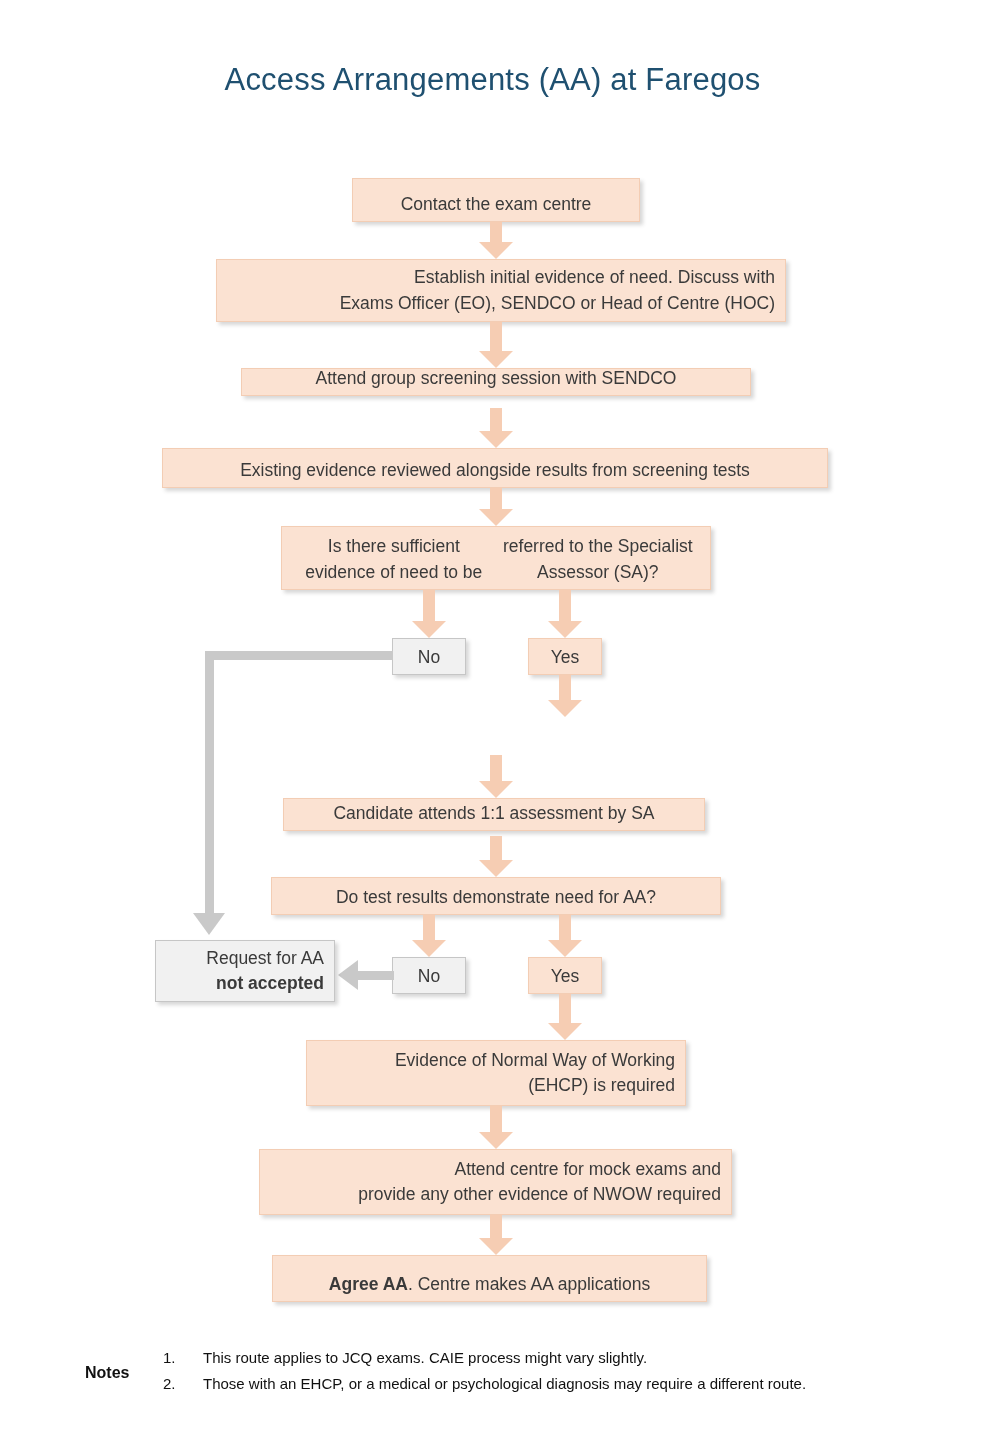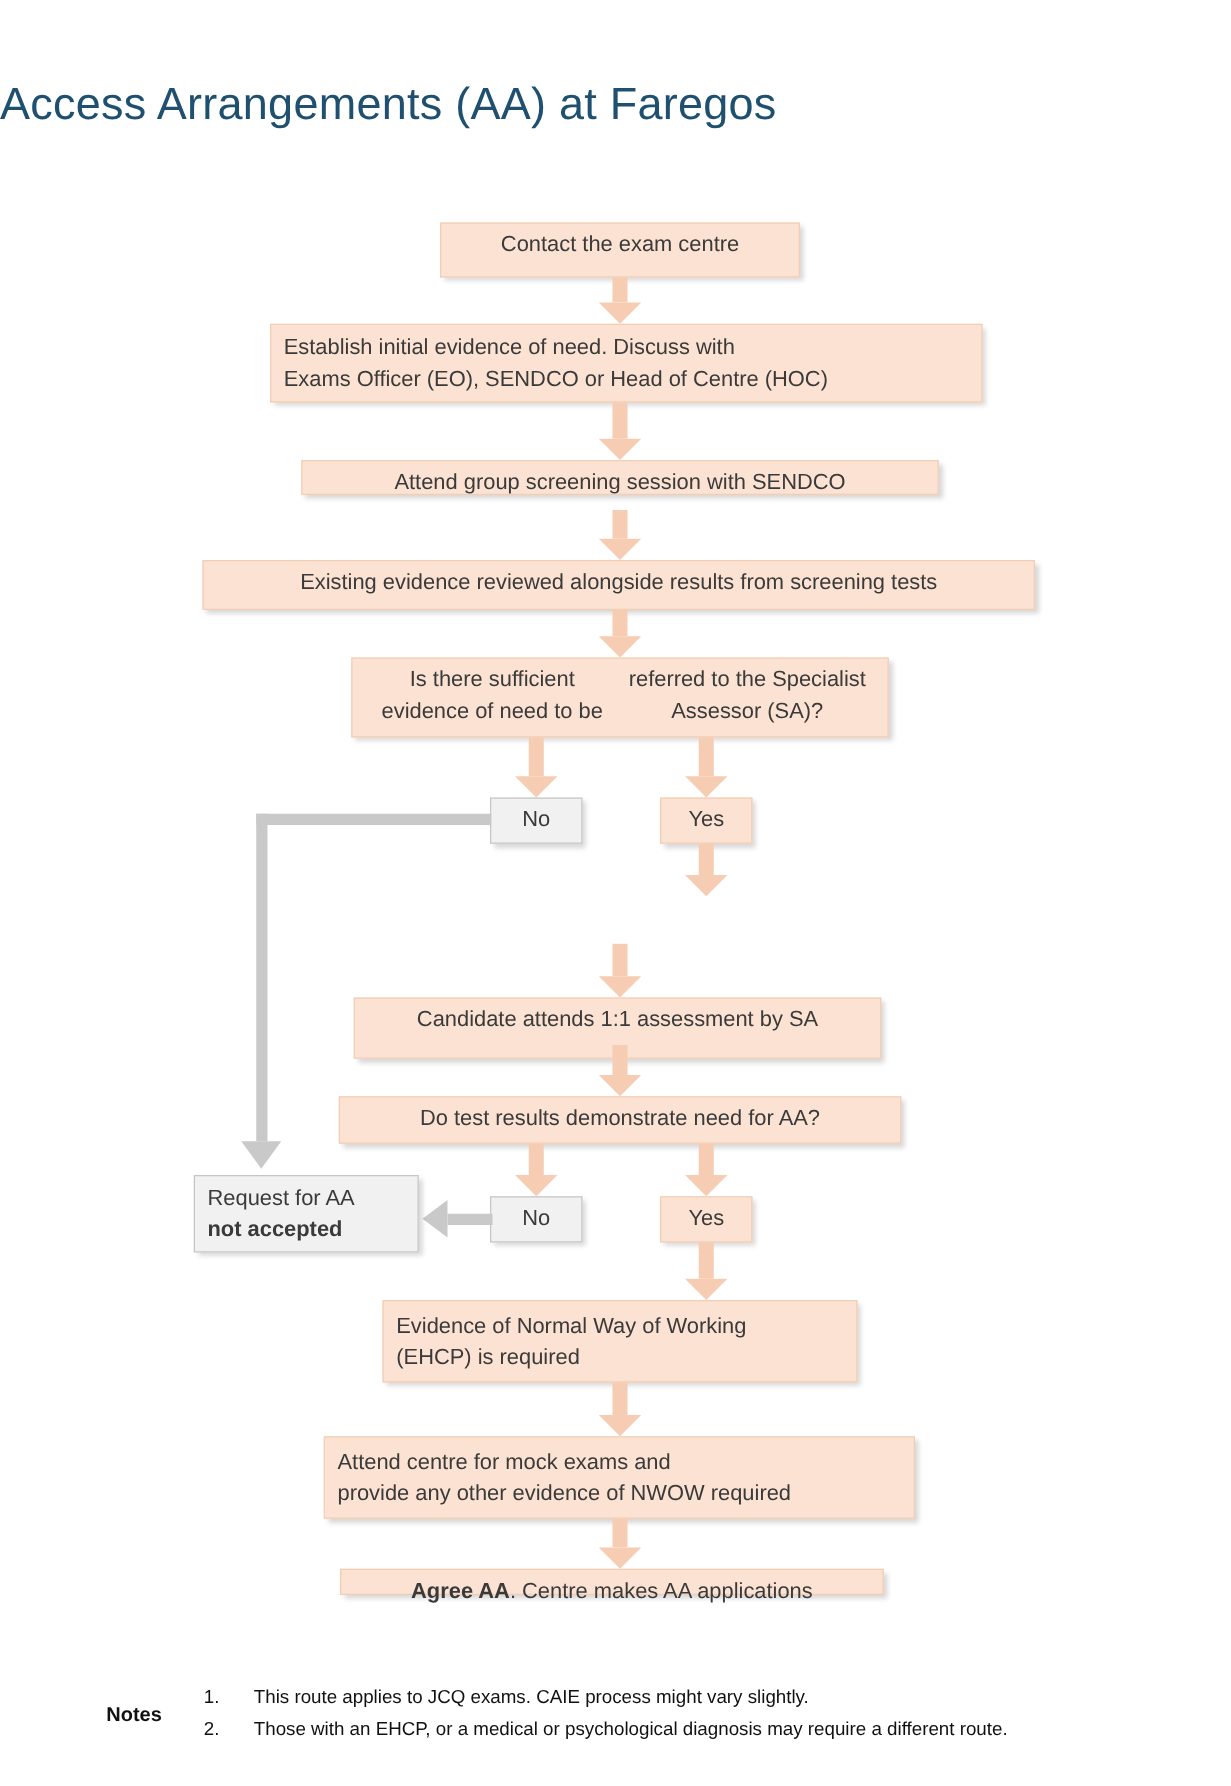--- a/index.html
+++ b/index.html
@@ -9,33 +9,33 @@
     font-family:"Liberation Sans","DejaVu Sans",sans-serif;
     position:relative;
     overflow:hidden;
   }
   #stage{position:relative;width:985px;height:1429px;}
 
   
   .title{
     position:absolute;
     left:0;top:62px;width:985px;
-    text-align:left;
-    font-size:36px;
+    text-align:center;
+    font-size:31px;
     color:#1f5070;
     letter-spacing:.2px;
     white-space:nowrap;
   }
 
   
   .node{
     position:absolute;
     box-sizing:border-box;
     display:flex;
-    align-items:flex-start;
+    align-items:flex-end;
     justify-content:center;
     text-align:center;
     font-size:17.5px;
     line-height:1.45;
     color:#3a3a3a;
     padding:4px 10px;
     box-shadow:3px 3px 4px rgba(0,0,0,.16);
   }
   .node.peach{
     background:#fbe2d2;
@@ -186,21 +186,21 @@
     <div class="stem" style="height:25px;"></div>
       <div class="head"></div>
   </div>
 
 
   <div class="barrow" style="left:479px;top:755px;height:43px;">
     <div class="stem" style="height:26px;"></div>
       <div class="head"></div>
   </div>
 
-  <div class="node peach" style="left:283px;top:798px;width:422px;height:49px;">
+  <div class="node peach" style="left:283px;top:798px;width:422px;height:33px;">
     <span>Candidate attends 1:1 assessment by SA</span>
   </div>
 
   <div class="barrow" style="left:479px;top:836px;height:41px;">
     <div class="stem" style="height:24px;"></div>
       <div class="head"></div>
   </div>
 
   <div class="node peach" style="left:271px;top:877px;width:450px;height:38px;">
     <span>Do test results demonstrate need for AA?</span>
@@ -248,21 +248,21 @@
   <div class="node peach" style="left:259px;top:1149px;width:473px;height:66px;flex-direction:column;">
     <span>Attend centre for mock exams and</span>
     <span>provide any other evidence of NWOW required</span>
   </div>
 
   <div class="barrow" style="left:479px;top:1215px;height:40px;">
     <div class="stem" style="height:23px;"></div>
       <div class="head"></div>
   </div>
 
-  <div class="node peach" style="left:272px;top:1255px;width:435px;height:21px;">
+  <div class="node peach" style="left:272px;top:1255px;width:435px;height:47px;">
     <span><b>Agree AA</b><span>. Centre makes AA applications</span></span>
   </div>
 
   <div class="notes-label">Notes</div>
   <ul class="notes-list">
     <li>
       <span class="num">1.</span>
       <span>This route applies to JCQ exams. CAIE process might vary slightly.</span>
     </li>
     <li>

